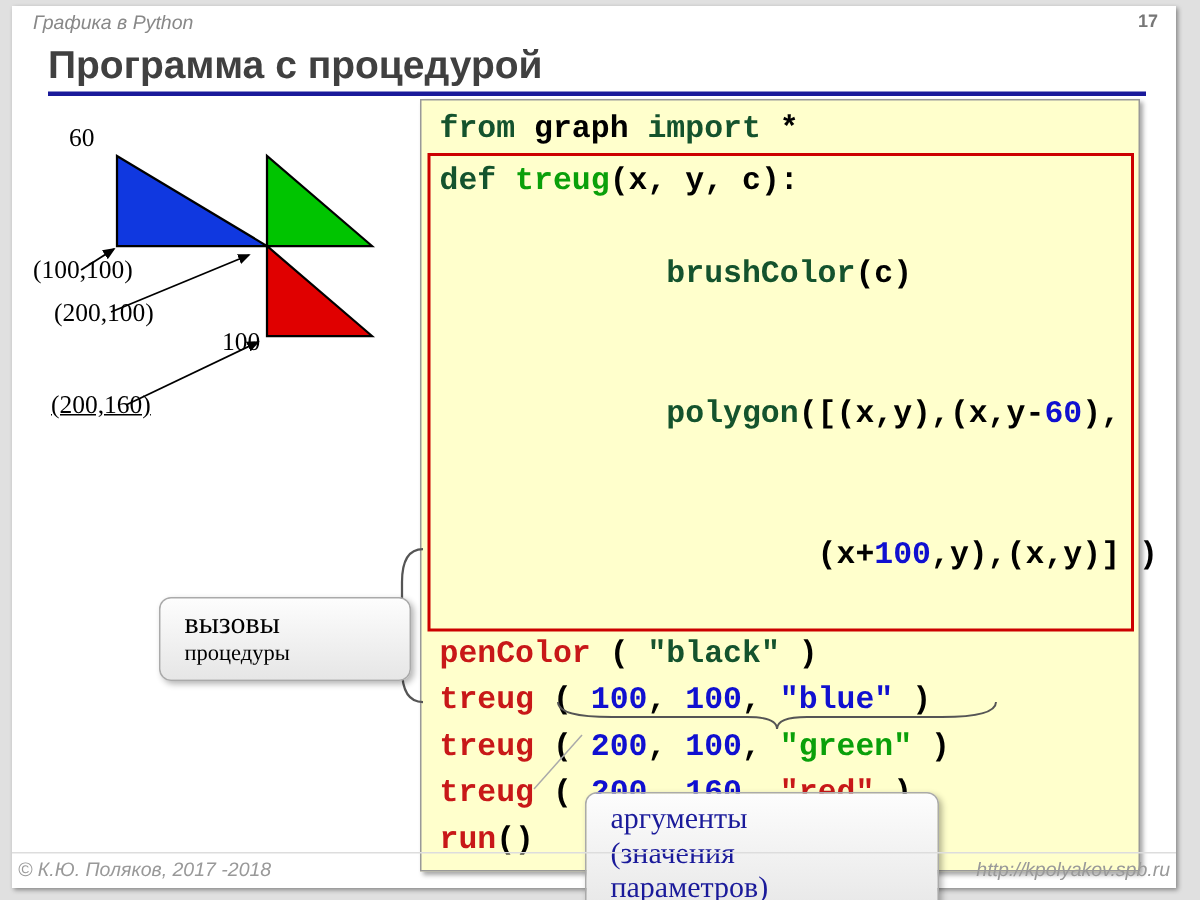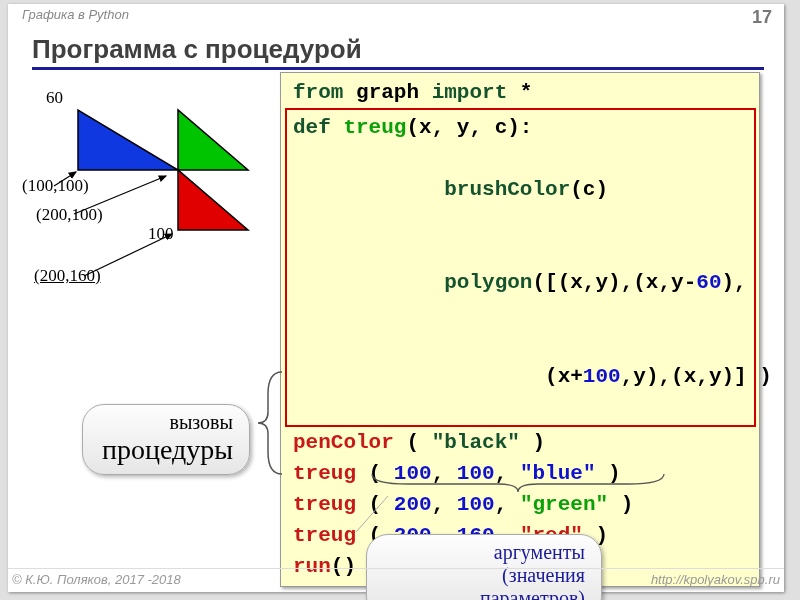--- a/index.html
+++ b/index.html
@@ -22,21 +22,21 @@
   }
   .header {
     padding: 3px 12px 0 14px;
     display: flex;
     justify-content: space-between;
     align-items: flex-start;
     color: #888;
     font-size: 13px;
     font-style: italic;
   }
-  .page-num { font-size: 18px; font-weight: bold; font-style: normal; color: #777;}
+  .page-num { font-size: 12px; font-weight: bold; font-style: normal; color: #777;}
   .title {
     margin: 6px 20px 2px 24px;
     font-size: 26px;
     font-weight: bold;
     color: #404040;
     border-bottom: 3px solid #1a1a9a;
     padding-bottom: 2px;
   }
   .content { position: relative; padding: 6px 20px 0 8px; }
 
@@ -85,26 +85,27 @@
   .num { color: #1010d0; }
   .argstr-blue { color: #1010d0; }
   .argstr-green { color: #0aa00a; }
   .argstr-red { color: #c81818; }
 
   
   .callout {
     position: absolute;
     background: linear-gradient(#fdfdfd, #e6e6e6);
     border: 1px solid #aaa;
-    border-radius: 22px;
+    border-radius: 8px;
     box-shadow: 2px 2px 4px rgba(0,0,0,.3);
     font-family: "Times New Roman", serif;
-    text-align: right;
+    text-align: left;
     padding: 6px 16px 8px;
     font-size: 20px;
+    margin-left: 24px;
   }
   .callout.c1 { left: 74px; top: 332px; width: 168px; }
   .callout.c2 { left: 358px; top: 462px; width: 236px; color: #1a1a9a; }
 
   .footer {
     position: absolute;
     left: 0; right: 0; bottom: 2px;
     display: flex; justify-content: space-between;
     font-style: italic;
     color: #999;
@@ -203,21 +204,21 @@
     <svg width="30" height="110" style="position:absolute;left:246px;top:296px;">
       <path d="M28,4 Q14,4 14,26 L14,44 Q14,55 4,55 Q14,55 14,66 L14,84 Q14,106 28,106" fill="none" stroke="#555" stroke-width="1.5"></path>
     </svg>
 
     <svg width="300" height="24" style="position:absolute;left:360px;top:398px;">
       <path d="M4,4 Q4,14 40,14 L130,14 Q150,14 150,22 Q150,14 170,14 L260,14 Q296,14 296,4" fill="none" stroke="#555" stroke-width="1.3"></path>
     </svg>
 
     <div class="callout c1">
       <div>вызовы</div>
-      <div style="font-size:28px">процедуры</div>
+      <div style="font-size:15px">процедуры</div>
     </div>
     <svg width="40" height="40" style="position:absolute;left:346px;top:422px;">
       <path d="M34,2 L2,38" stroke="#aaa" stroke-width="1" fill="none"></path>
     </svg>
     <div class="callout c2">
       <div>аргументы</div>
       <div>(значения</div>
       <div>параметров)</div>
     </div>
 

